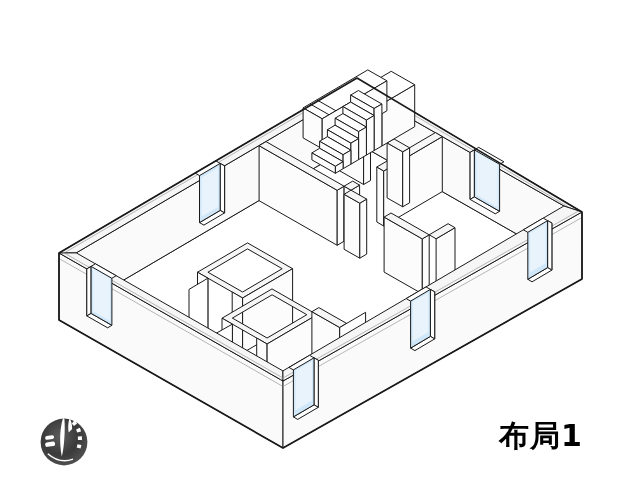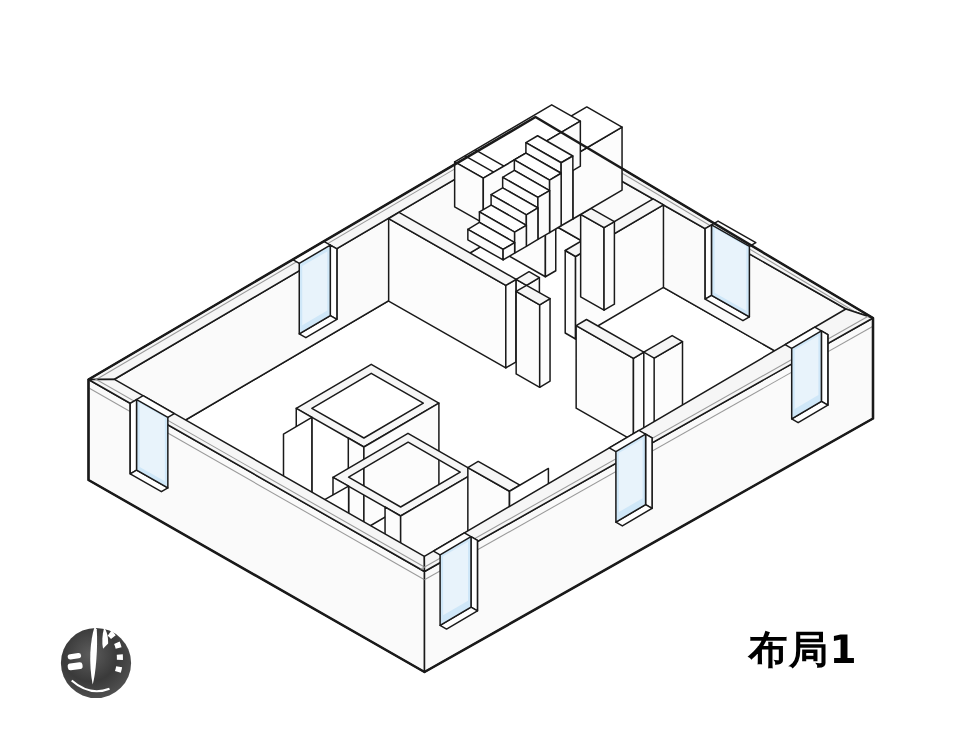--- a/index.html
+++ b/index.html
@@ -13,21 +13,21 @@
   .f-band{fill:var(--band,#f6f6f6);stroke:var(--line,#1a1a1a);stroke-width:1;stroke-linejoin:round;}
   .f-wall{fill:var(--wall,#fcfcfc);stroke:var(--line,#1a1a1a);stroke-width:1;stroke-linejoin:round;}
   .f-white{fill:#ffffff;stroke:var(--line,#1a1a1a);stroke-width:1;stroke-linejoin:round;}
   .f-pane{fill:var(--pane,#cfe7f8);stroke:var(--line,#1a1a1a);stroke-width:1;stroke-linejoin:round;}
   .f-pane2{fill:var(--pane-light,#e8f3fb);stroke:none;}
   .ln{fill:none;stroke:var(--line,#1a1a1a);stroke-width:1;}
   .thin{fill:none;stroke:var(--line-soft,#9a9a9a);stroke-width:0.7;}
   .sil{fill:none;stroke:var(--line,#1a1a1a);stroke-width:1.7;stroke-linejoin:round;}
   .caption{position:absolute;left:499px;top:416px;color:var(--caption,#000);
            font-family:"DejaVu Sans","Liberation Sans",sans-serif;
-           font-size:26px;font-weight:bold;letter-spacing:1px;white-space:nowrap;}
+           font-size:30px;font-weight:bold;letter-spacing:1px;white-space:nowrap;}
   .logo{position:absolute;left:37px;top:415px;width:54px;height:54px;}
 </style>
 </head>
 <body>
 
 <div class="stage">
 
   <svg width="640" height="496" viewBox="0 0 640 496">
 
     <g>

